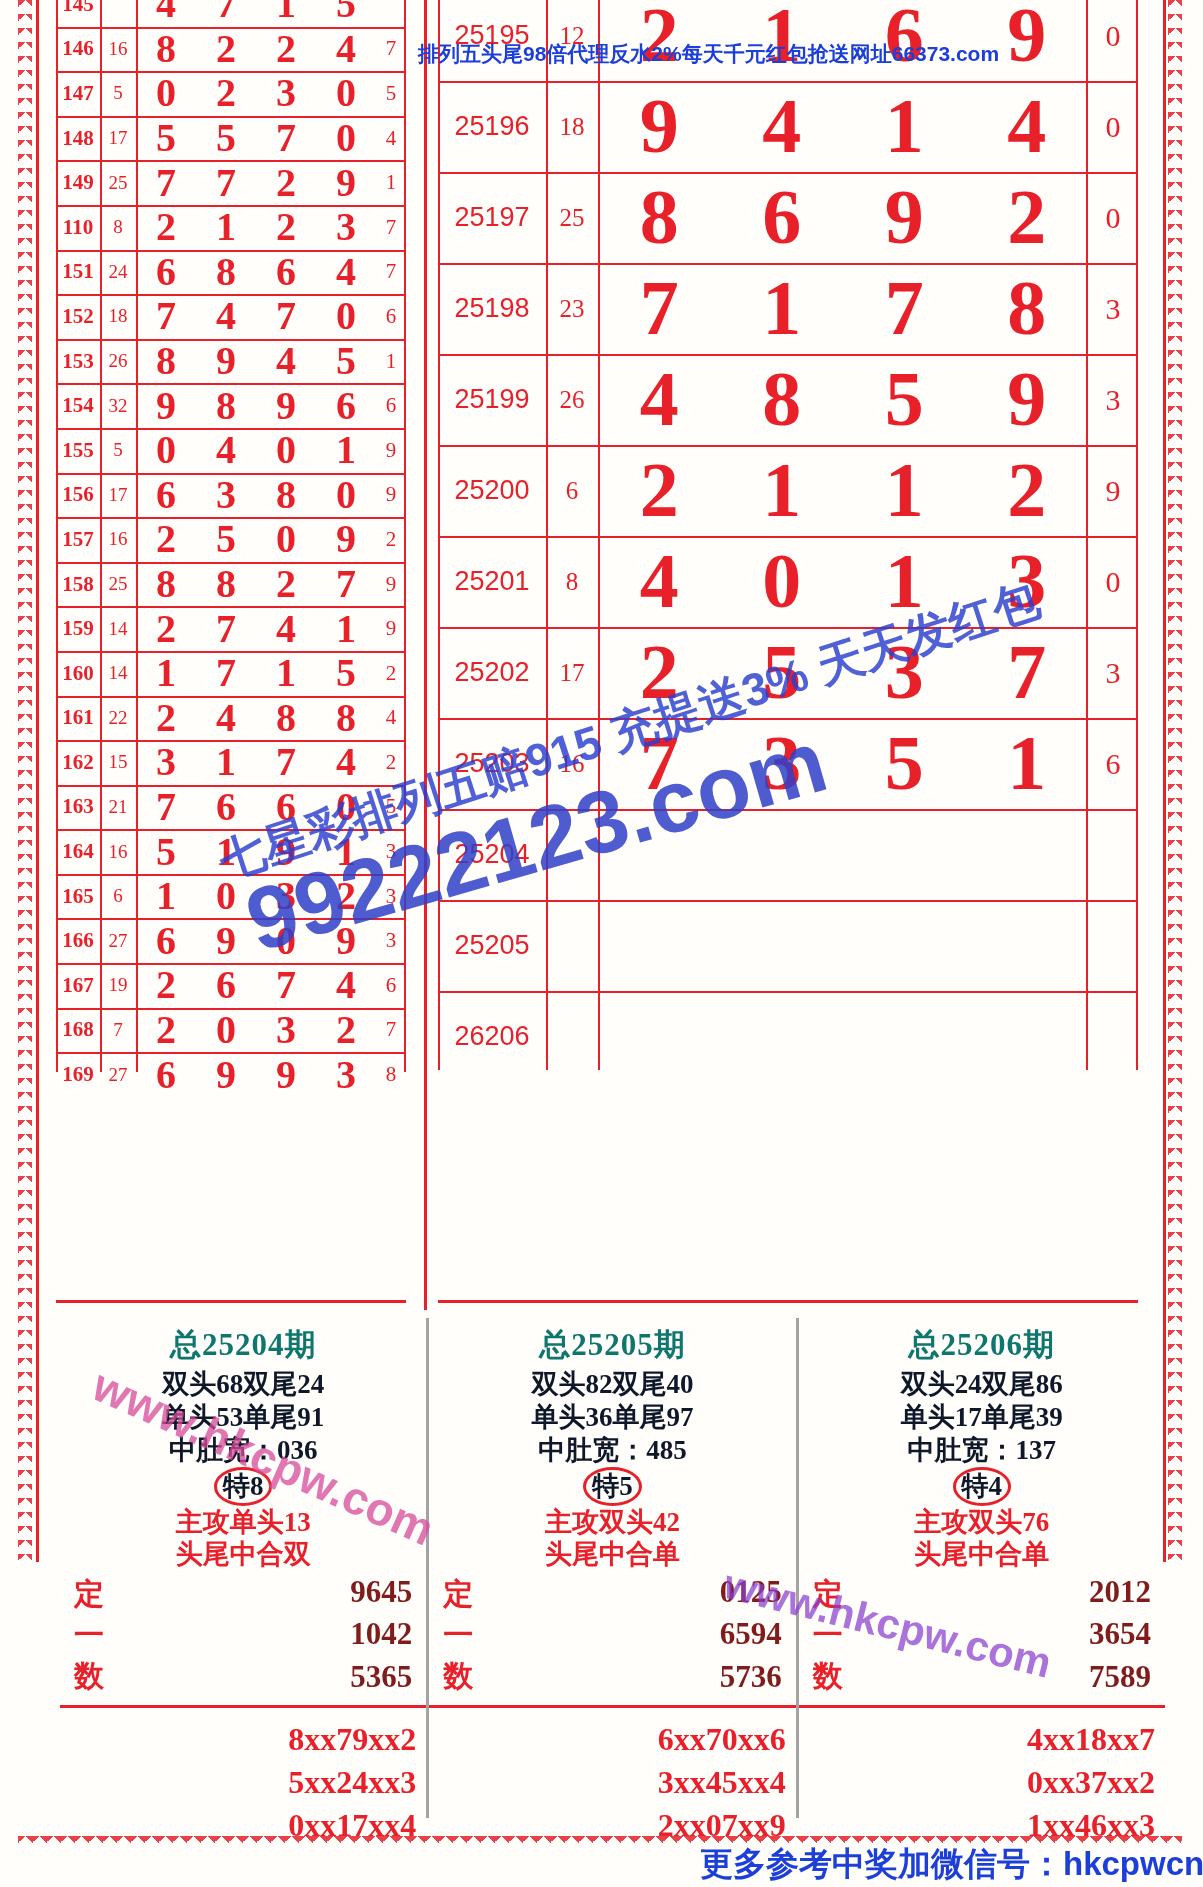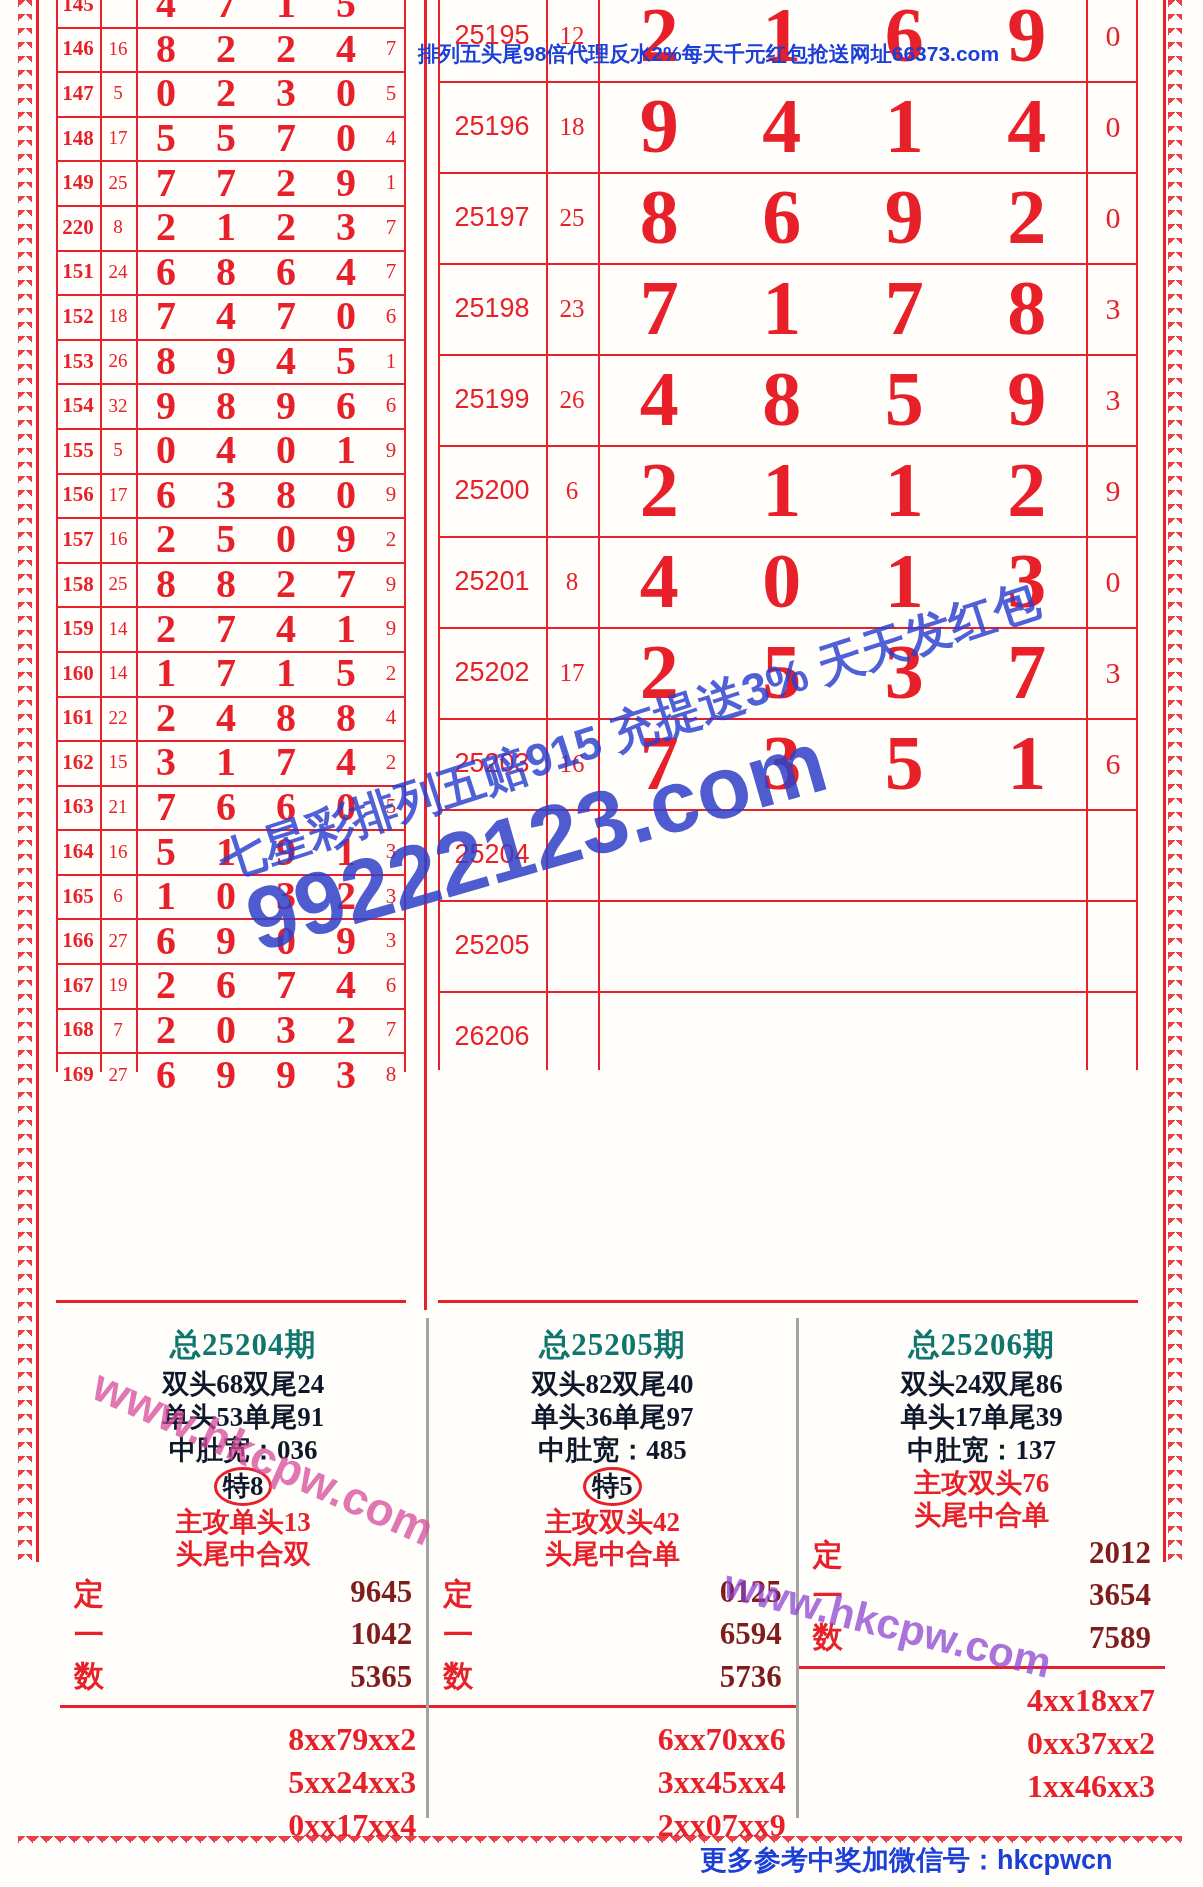--- a/index.html
+++ b/index.html
@@ -65,21 +65,21 @@
   .xxrow{display:flex;justify-content:flex-end;font-size:32px;color:#e8202a;font-weight:bold;line-height:1.34;}
 
   .special-circle{display:inline-block;border:3px solid #e8202a;border-radius:50%;padding:0 6px;}
 
   
   .ad-top{position:absolute;left:418px;top:40px;font-size:21px;color:#1b3fd8;font-weight:bold;white-space:nowrap;font-family:"Liberation Sans",sans-serif;text-align:center;}
   .wm-blue1{position:absolute;left:200px;top:700px;font-size:46px;color:#2a3fd0;font-weight:bold;transform:rotate(-18deg);opacity:.82;white-space:nowrap;font-family:"Liberation Sans",sans-serif;}
   .wm-blue2{position:absolute;left:238px;top:790px;font-size:88px;color:#3040c8;font-weight:bold;transform:rotate(-16deg);opacity:.85;white-space:nowrap;font-family:"Liberation Sans",sans-serif;}
   .wm-pink{position:absolute;left:80px;top:1430px;font-size:46px;color:#d84a9a;font-weight:bold;transform:rotate(24deg);opacity:.75;white-space:nowrap;font-family:"Liberation Sans",sans-serif;}
   .wm-purple{position:absolute;left:720px;top:1600px;font-size:42px;color:#8a3fd0;font-weight:bold;transform:rotate(14deg);opacity:.72;white-space:nowrap;font-family:"Liberation Sans",sans-serif;}
-  .footer-note{position:absolute;left:700px;top:1842px;font-size:27px;color:#1b3fd8;font-weight:bold;white-space:nowrap;font-family:"Liberation Sans",sans-serif;}
+  .footer-note{position:absolute;left:700px;top:1842px;font-size:33px;color:#1b3fd8;font-weight:bold;white-space:nowrap;font-family:"Liberation Sans",sans-serif;}
 </style>
 </head>
 <body>
 
 <div class="sheet">
 
   <div class="border-zig bz-left"></div>
   <div class="border-zig bz-right"></div>
   <div class="border-zig bz-bottom"></div>
   <div class="frame-left"></div>
@@ -147,21 +147,21 @@
         <div class="c-digits">
           <span>7</span>
           <span>7</span>
           <span>2</span>
           <span>9</span>
         </div>
         <div class="c-tail">1</div>
       </div>
       <div class="lrow">
         <div class="sep"></div>
-        <div class="c-idx">220</div>
+        <div class="c-idx">110</div>
         <div class="c-sub">8</div>
         <div class="c-digits">
           <span>2</span>
           <span>1</span>
           <span>2</span>
           <span>3</span>
         </div>
         <div class="c-tail">7</div>
       </div>
       <div class="lrow">
@@ -630,20 +630,21 @@
             <span>2xx0</span>
             <span>7xx9</span>
           </div>
         </div>
       </div>
       <div class="panel">
         <div class="p-title">总25206期</div>
         <div class="p-line">双头24双尾86</div>
         <div class="p-line">单头17单尾39</div>
         <div class="p-line">中肚宽：137</div>
+        <div class="p-line"><span class="special-circle">特4</span></div>
         <div class="p-sub">主攻双头76</div>
         <div class="p-sub">头尾中合单</div>
         <div class="dinggrid">
           <div class="dinglabel">定<br>一<br>数</div>
           <div class="dingnums">
             <div class="dingrow">
               <span>20</span>
               <span>12</span>
             </div>
             <div class="dingrow">

